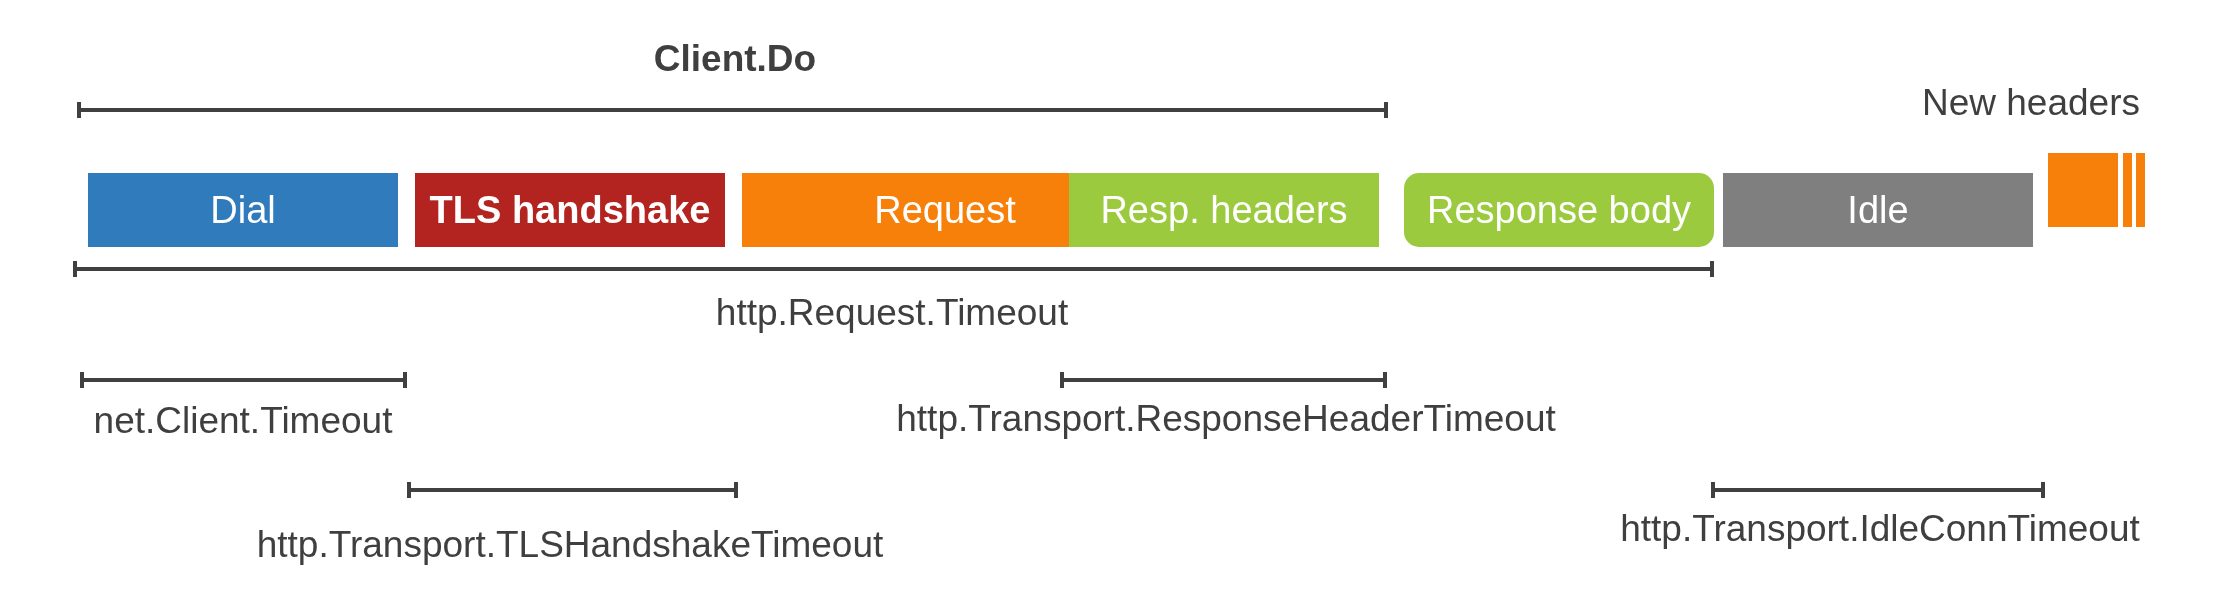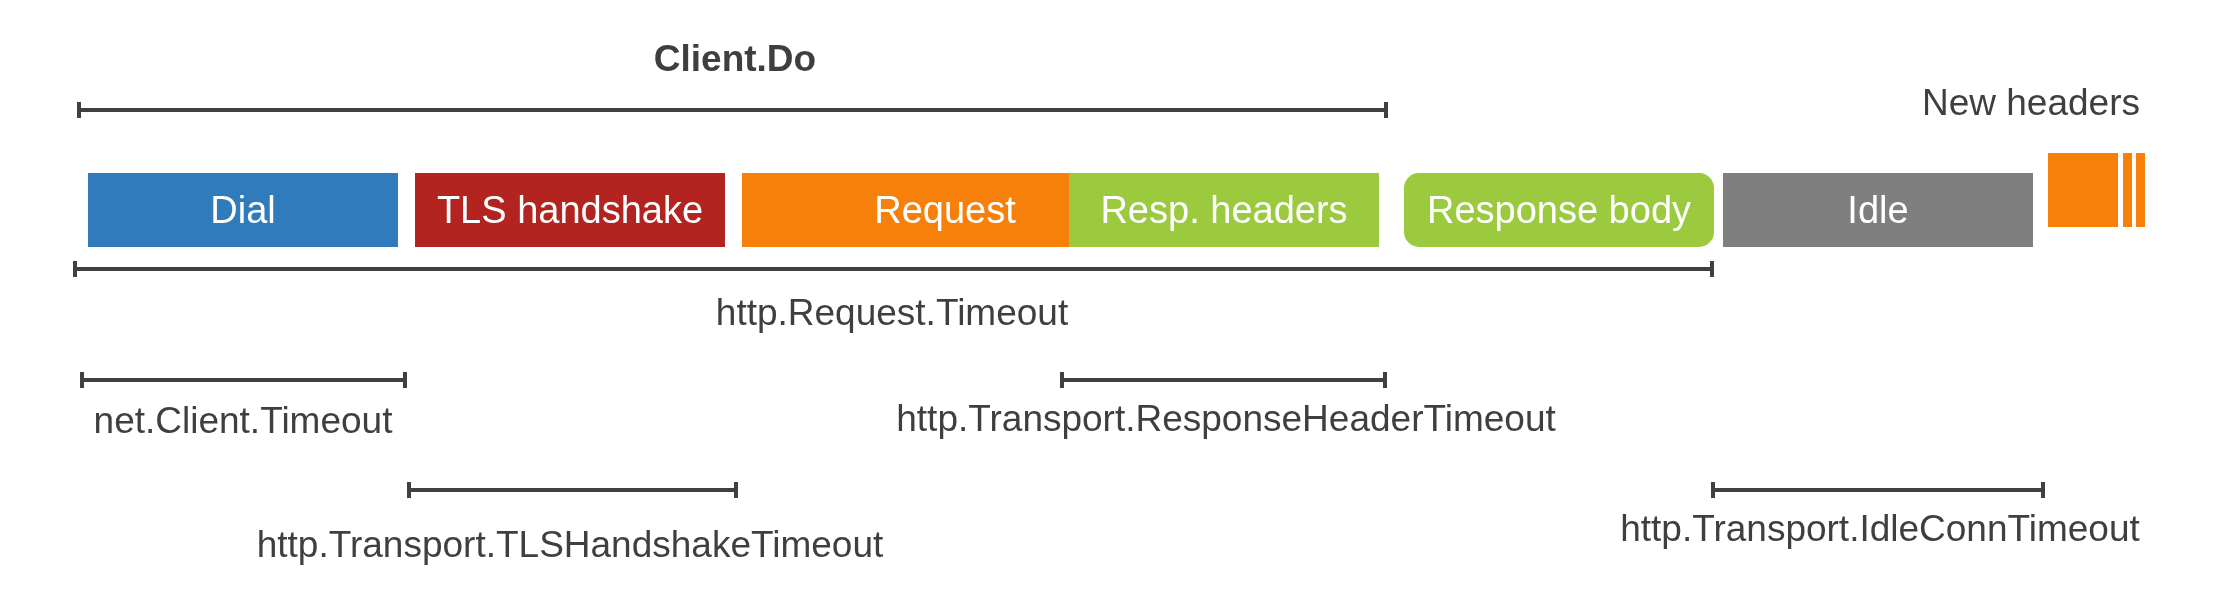--- a/index.html
+++ b/index.html
@@ -12,21 +12,21 @@
     position:relative;width:2234px;height:603px;background:var(--background);
     overflow:hidden;
   }
   
   .bar{
     position:absolute;top:153px;height:74px;width:310px;
     display:flex;align-items:center;justify-content:center;
     color:#ffffff;font-size:38px;white-space:nowrap;margin-top:20px;
   }
   .bar-dial{left:88px;background:var(--blue);}
-  .bar-tls{left:415px;background:var(--red);}
+  .bar-tls{left:415px;background:var(--red);font-weight:bold;}
   .bar-request{left:742px;background:var(--orange);padding-left:48px;}
   .bar-respheaders{left:1069px;background:var(--green);}
   .bar-respbody{left:1404px;background:var(--green);border-radius:15px;}
   .bar-idle{left:1723px;background:var(--gray);}
   
   .nr-block{position:absolute;top:153px;height:74px;left:2048px;width:70px;background:var(--orange);}
   .nr-stripe{position:absolute;top:153px;height:74px;width:9px;background:var(--orange);}
   .nr-s1{left:2123px;}
   .nr-s2{left:2136px;}
   

